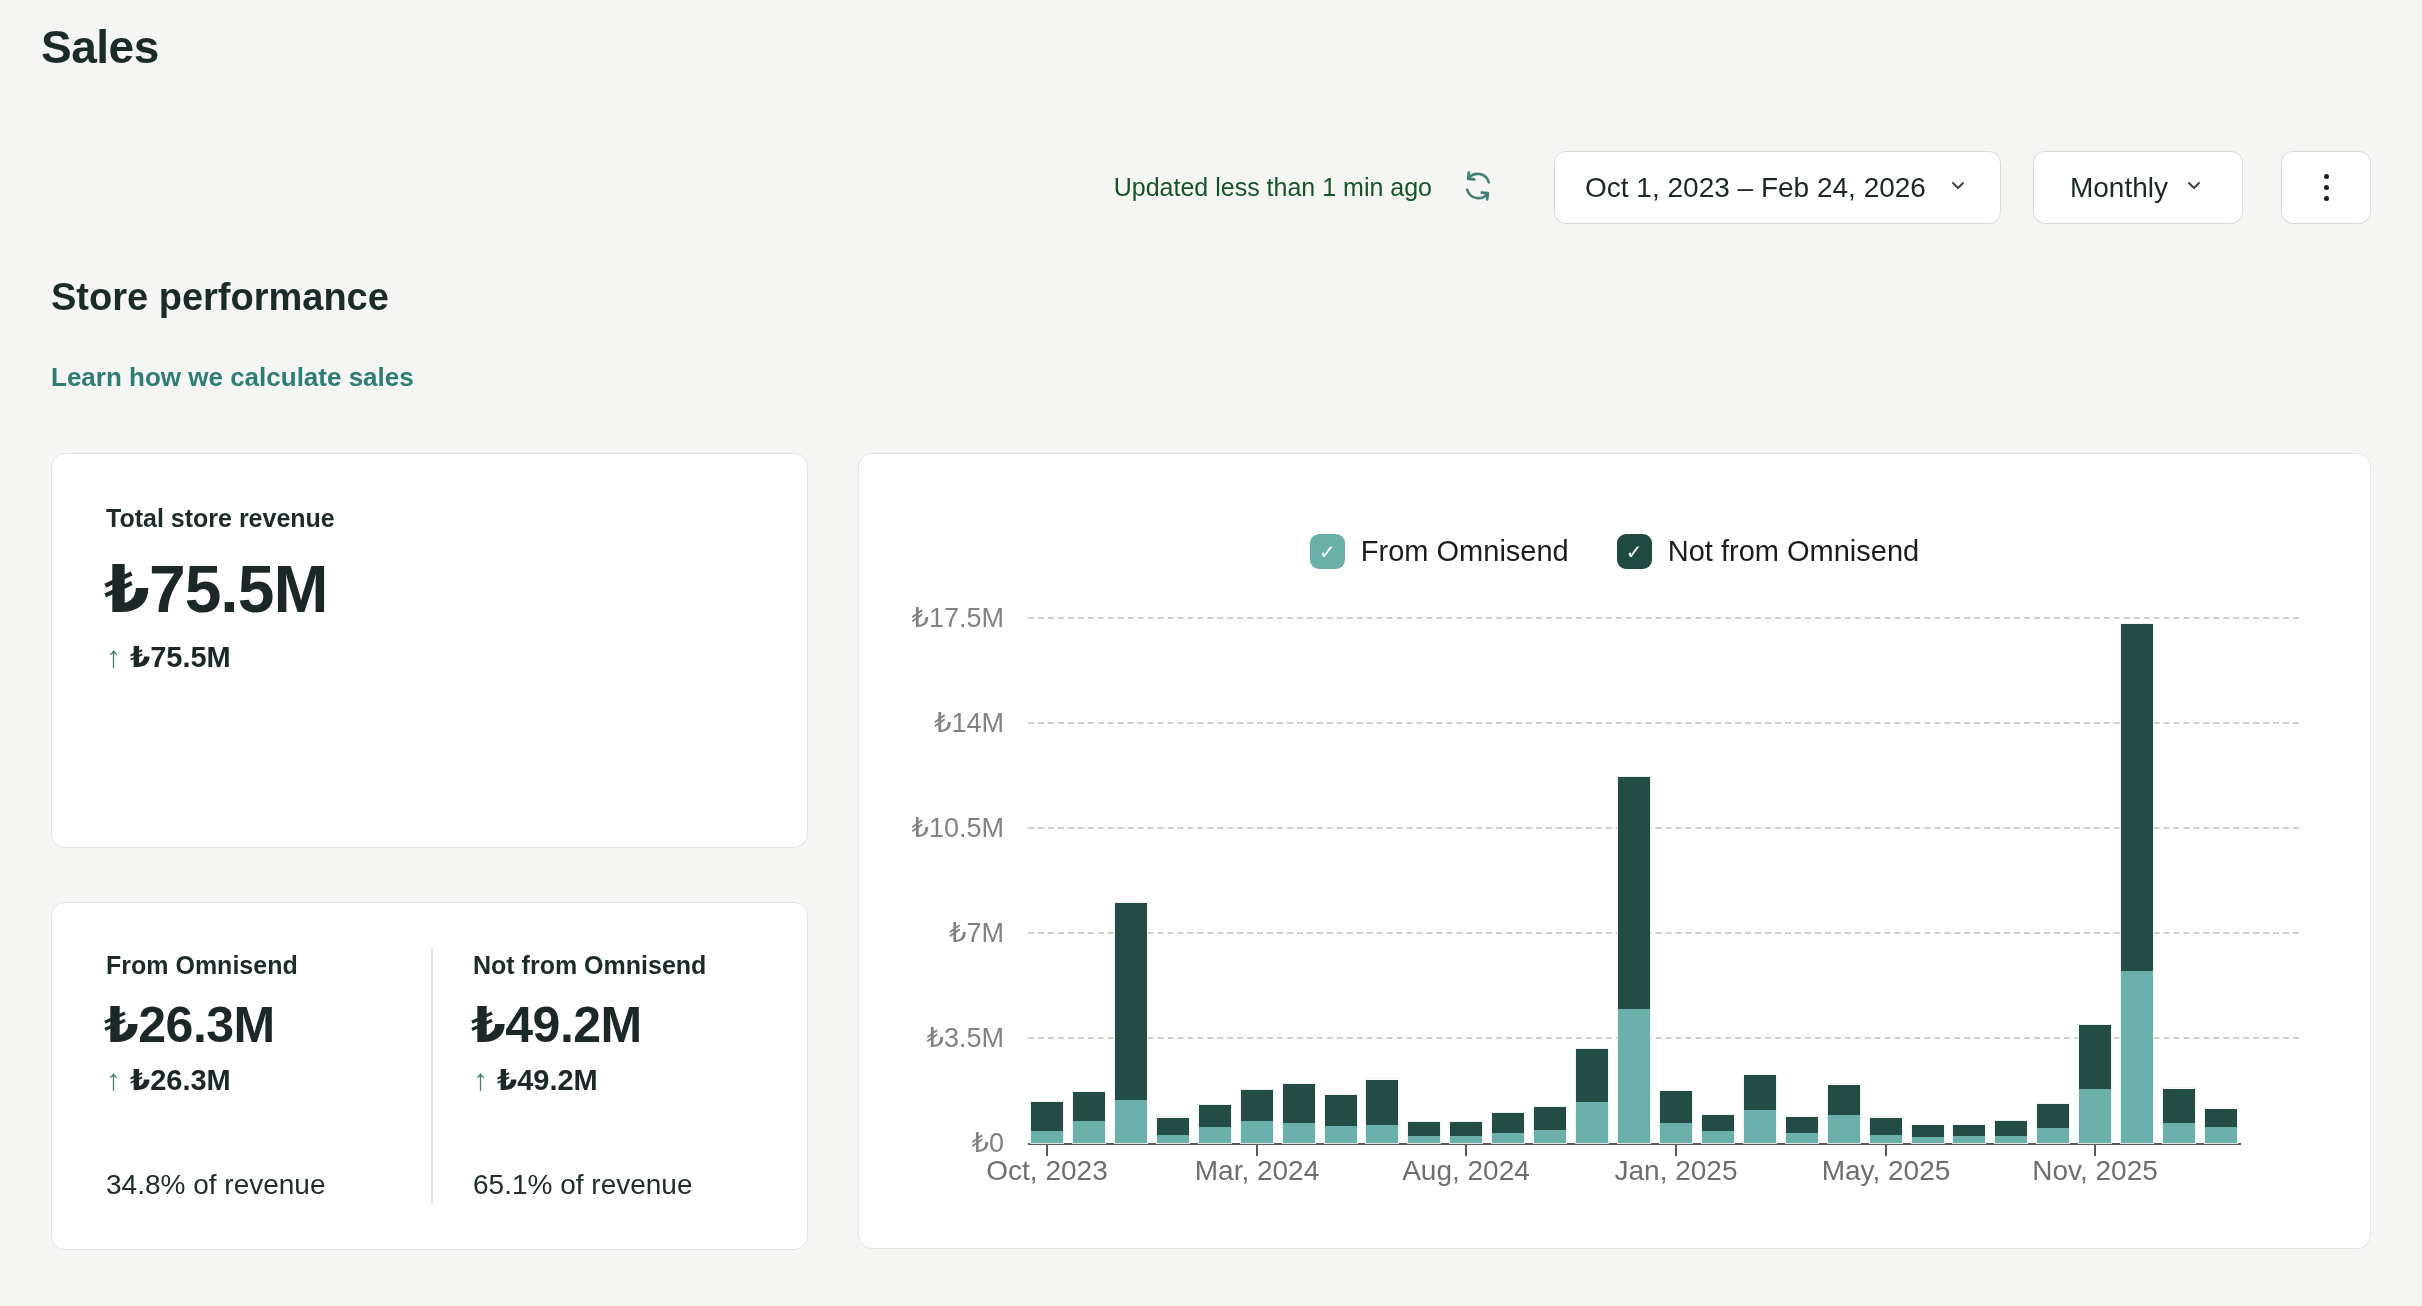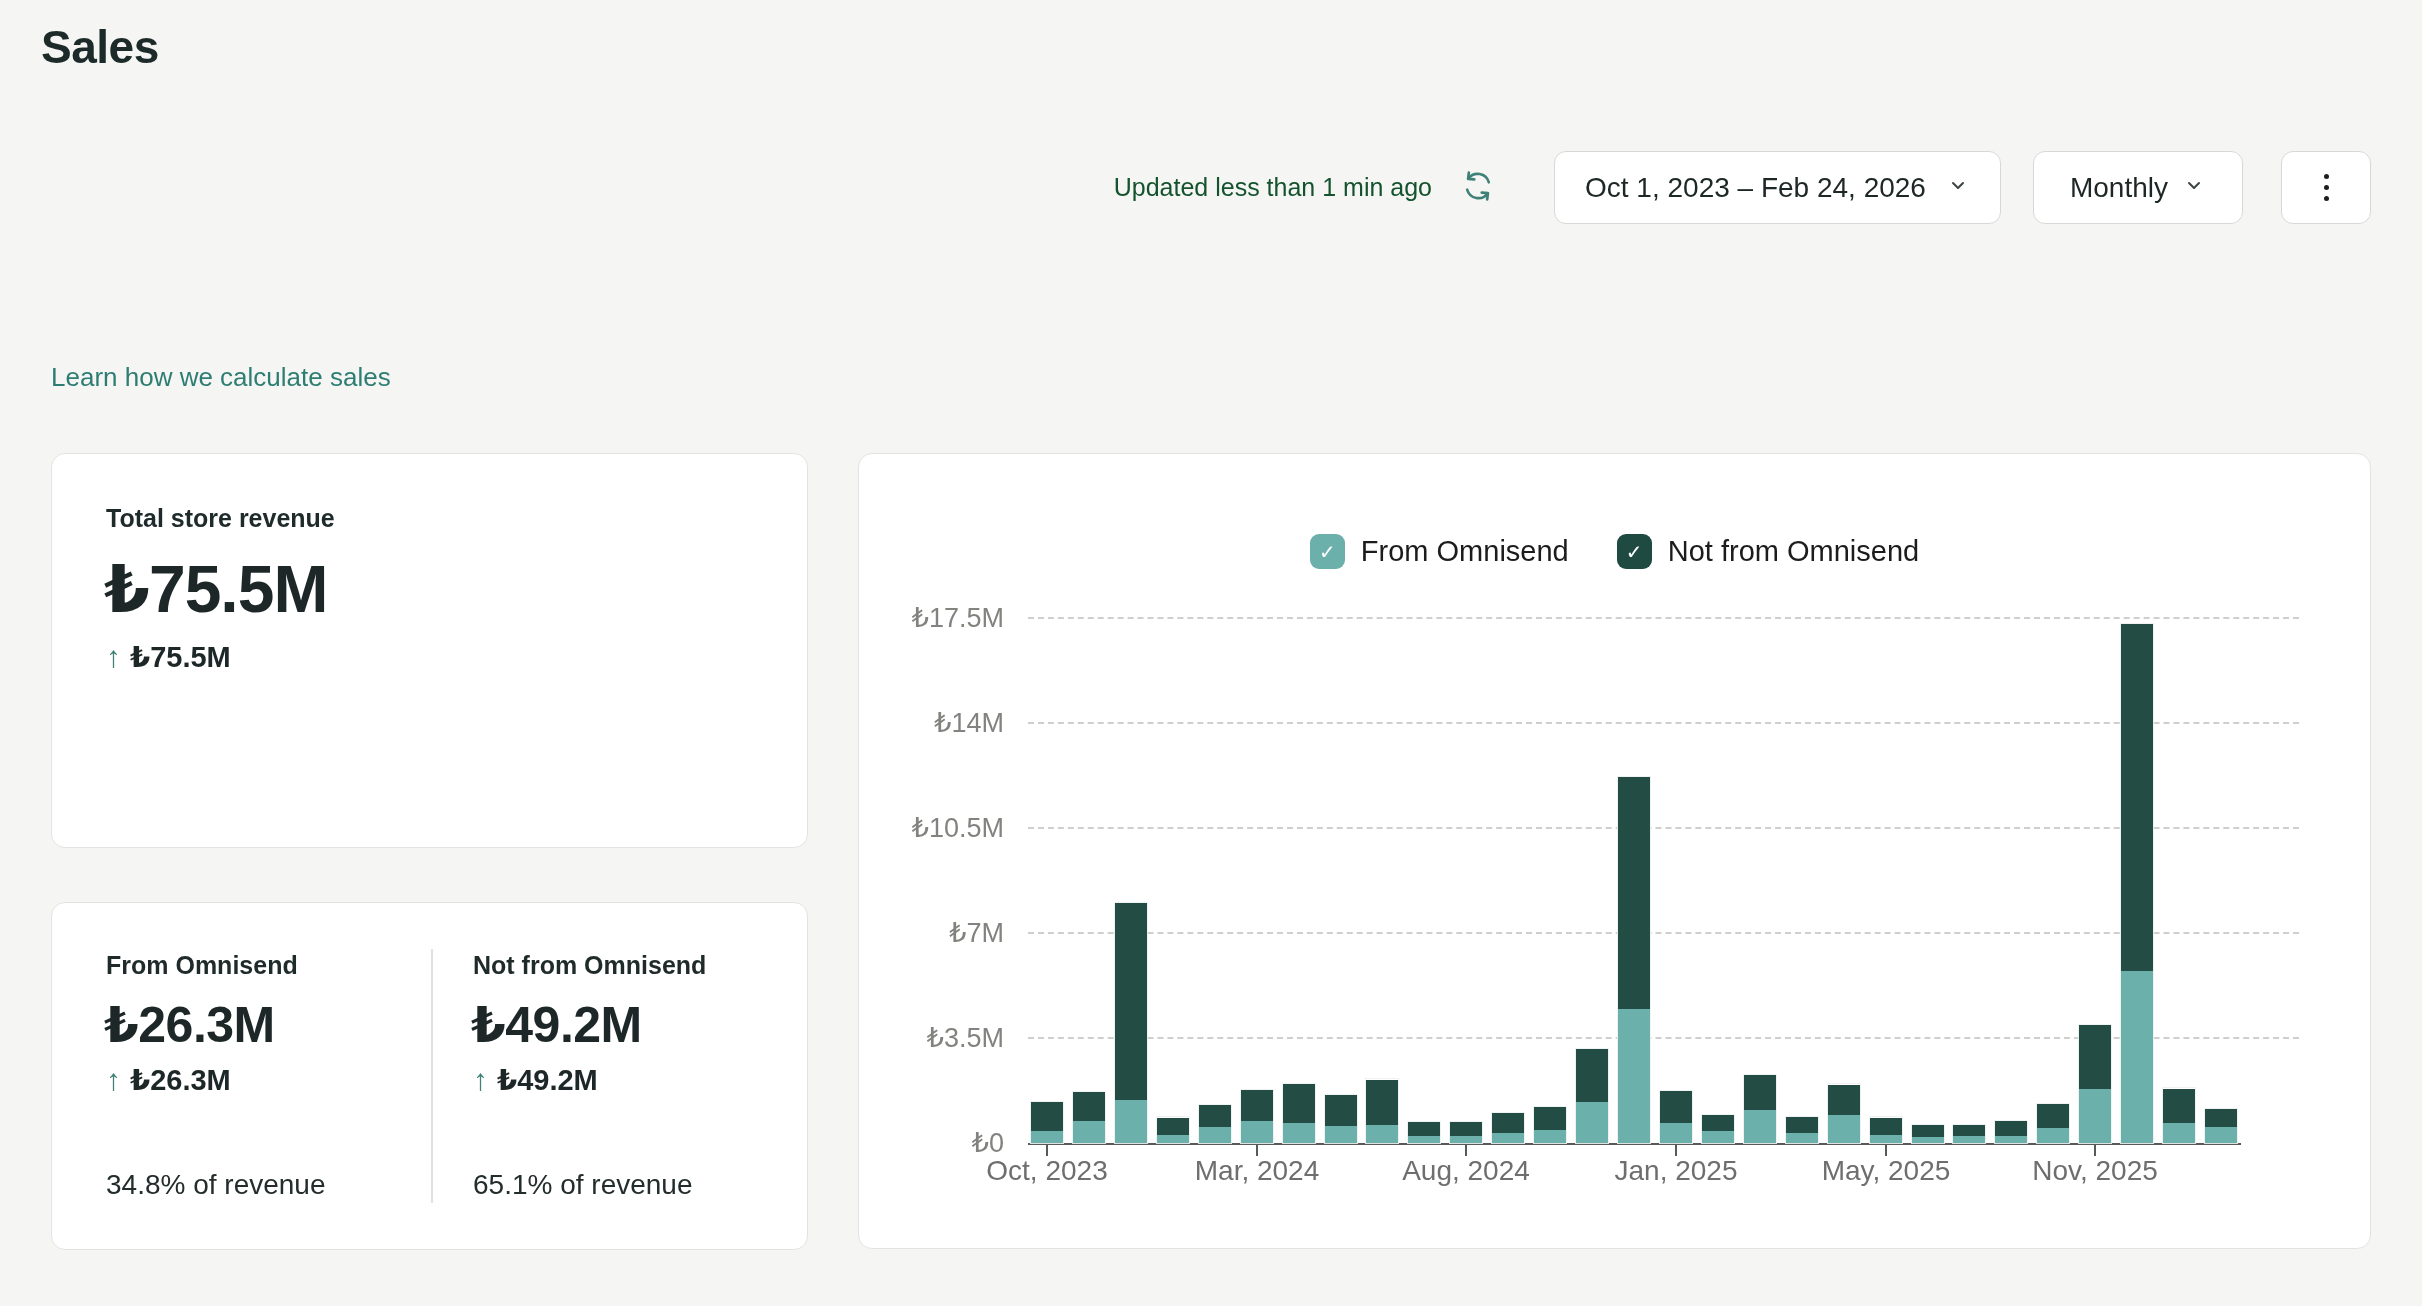--- a/index.html
+++ b/index.html
@@ -30,21 +30,21 @@
   .btn-monthly{width:210px;gap:14px;margin-right:38px;}
   .btn-kebab{width:90px;flex-direction:column;gap:6px;}
   .kebab-dot{width:5px;height:5px;border-radius:50%;background:#1e1e1e;}
   
   .section-title{
     position:absolute;left:51px;top:276px;margin:0;
     font-size:38px;font-weight:700;color:#1c2a2a;
   }
   .info-link{
     position:absolute;left:51px;top:362px;
-    font-size:26px;font-weight:400;color:#2e7d73;text-decoration:none;cursor:pointer;
+    font-size:26px;font-weight:700;color:#2e7d73;text-decoration:none;cursor:pointer;
   }
   
   .card{position:absolute;background:#fff;border:1px solid #e3e4e2;border-radius:14px;}
   .card-total{left:51px;top:453px;width:757px;height:395px;}
   .card-split{left:51px;top:902px;width:757px;height:348px;}
   .card-chart{left:858px;top:453px;width:1513px;height:796px;}
 
   .metric-label{position:absolute;font-size:25px;font-weight:600;color:#1f2b2a;white-space:nowrap;}
   .metric-value-xl{position:absolute;font-size:66px;line-height:66px;font-weight:700;letter-spacing:-1px;color:#1d2727;white-space:nowrap;}
   .metric-value-lg{position:absolute;font-size:50px;line-height:52px;font-weight:700;letter-spacing:-0.5px;color:#1d2727;white-space:nowrap;}
@@ -106,20 +106,21 @@
           </svg>
       </span>
     </button>
     <button class="btn btn-kebab">
       <span class="kebab-dot"></span>
       <span class="kebab-dot"></span>
       <span class="kebab-dot"></span>
     </button>
   </div>
 
+  <h2 class="section-title">Store performance</h2>
   <a class="info-link">Learn how we calculate sales</a>
 
   <div class="card card-total">
     <div class="metric-label" style="left:54px;top:50px;">Total store revenue</div>
     <div class="metric-value-xl" style="left:52px;top:102px;">₺75.5M</div>
     <div class="delta" style="left:54px;top:186px;">
       <span class="delta-arrow">↑</span>
       <span class="delta-value">₺75.5M</span>
     </div>
   </div>

